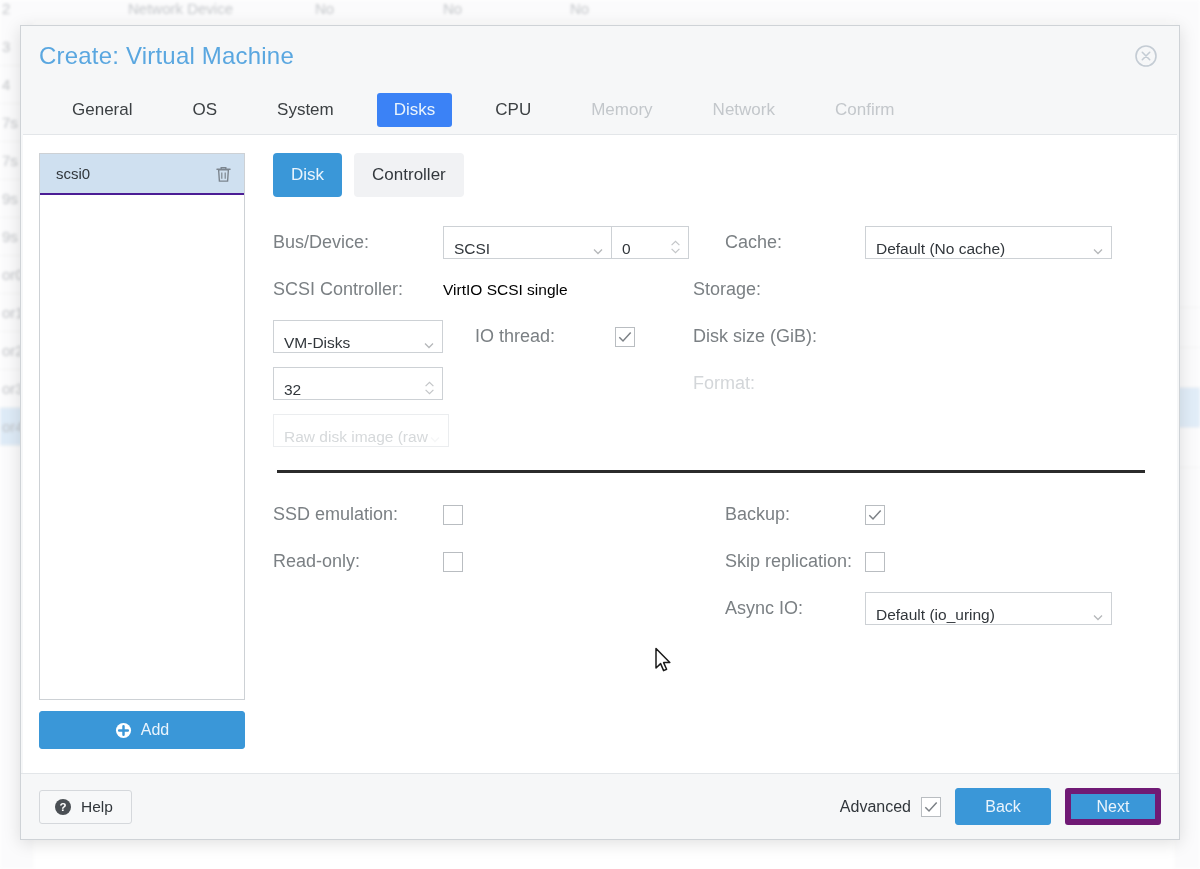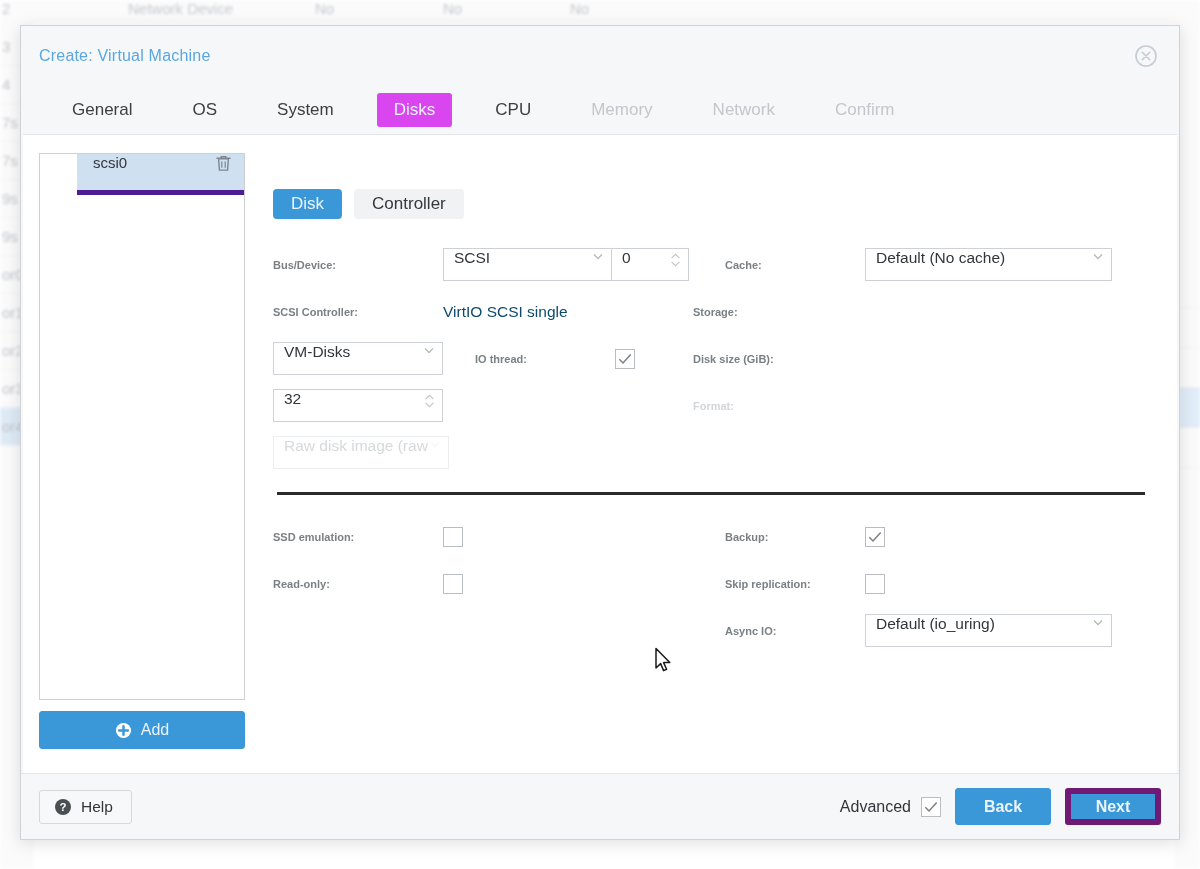--- a/index.html
+++ b/index.html
@@ -56,21 +56,21 @@
   }
 
   
   .titlebar {
     height: 60px; flex: 0 0 60px;
     display: flex; align-items: center;
     padding: 0 18px 0 18px;
     background: #f6f7f8;
   }
   .title {
-    font-size: 16px; color: #5aa7e0; letter-spacing: .2px;
+    font-size: 24px; color: #5aa7e0; letter-spacing: .2px;
   }
   .close-btn {
     margin-left: auto; width: 30px; height: 30px;
     display: flex; align-items: center; justify-content: center;
     cursor: pointer;
   }
   .close-btn svg { display: block; }
 
   
   .tabstrip {
@@ -78,21 +78,21 @@
     display: flex; align-items: center;
     padding-left: 34px; gap: 16px;
     background: #f6f7f8;
   }
   .tab {
     font-size: 17px; color: #3c4043;
     padding: 6px 17px; margin-right: 10px;
     border-radius: 3px; cursor: pointer;
     line-height: 1.35;
   }
-  .tab.active { background: #d946ef; color: #eaf4fc; }
+  .tab.active { background: #3b82f6; color: #eaf4fc; }
   .tab.disabled { color: #c3c7cb; cursor: default; }
 
   
   .dlg-body {
     flex: 1 1 auto;
     margin: 0 2px;
     background: #ffffff;
     border-top: 1px solid #e3e6e9;
     display: flex;
     padding: 18px 24px 0 16px;
@@ -101,66 +101,65 @@
 
   
   .devpane { width: 206px; flex: 0 0 206px; display: flex; flex-direction: column; }
   .devlist {
     flex: 1 1 auto;
     border: 1px solid #cdd1d5;
     background: #fff;
     max-height: 547px;
   }
   .devrow {
-    height: 41px; display: flex; align-items: flex-start;
+    height: 41px; display: flex; align-items: center;
     padding: 0 12px 0 16px;
     font-size: 15px; color: #31363b;
-    border-bottom: 5px solid #4c1d95;
+    border-bottom: 2px solid #4c1d95;
     cursor: pointer;
-    margin-left: 37px;
   }
   .devrow.selected { background: #cfe0f0; }
   .trash { margin-left: auto; cursor: pointer; opacity: .62; }
   .trash svg { display: block; }
   .add-btn {
     margin-top: 11px; height: 38px;
     background: #3a97d8; color: #e9f4fd;
     border: 1px solid #3a97d8; border-radius: 3px;
     display: flex; align-items: center; justify-content: center;
     gap: 9px; font-size: 16px; cursor: pointer;
   }
   .plus-ico { width: 17px; height: 17px; display: block; }
 
   
   .formpane { flex: 1 1 auto; padding-left: 28px; }
   .subtabs { display: flex; gap: 12px; margin-bottom: 22px; }
   .subtab {
-    font-size: 17px; padding: 5px 18px; border-radius: 4px;
-    cursor: pointer; color: #33383d; background: #f1f2f4; margin-top: 36px;
+    font-size: 17px; padding: 12px 18px; border-radius: 4px;
+    cursor: pointer; color: #33383d; background: #f1f2f4;
   }
   .subtab.active { background: #3a97d8; color: #eaf4fc; }
 
   .grid {
     display: grid;
     grid-template-columns: 170px 250px 1fr;
     column-gap: 0; row-gap: 0;
     align-items: center;
   }
   .lbl {
-    font-size: 11px; color: #7b8084;
-    height: 47px; display: flex; align-items: center; font-weight: bold;
+    font-size: 18px; color: #7b8084;
+    height: 47px; display: flex; align-items: center;
   }
   .lbl.dim { color: #d3d6d9; }
-  .val-static { font-size: 15.5px; color: #0c4a6e; }
+  .val-static { font-size: 15.5px; color: #000000; }
   .cell { height: 47px; display: flex; align-items: center; }
 
   
   .field {
     height: 33px; border: 1px solid #cdd1d5; background: #fff;
-    display: flex; align-items: flex-start;
+    display: flex; align-items: flex-end;
     font-size: 15.5px; color: #31363b;
     padding: 0 6px 0 10px;
   }
   .field.disabled { border-color: #ebedef; color: #d6d9db; background: #fff; }
   .field .txt { flex: 1 1 auto; white-space: nowrap; overflow: hidden; }
   .caret { width: 14px; flex: 0 0 14px; opacity: .45; }
   .field.disabled .caret { opacity: .18; }
   .spin { width: 13px; flex: 0 0 13px; opacity: .45; }
 
   .w-sel-bus { width: 168px; border-right: none; }
@@ -199,21 +198,21 @@
     padding: 0 18px 0 14px;
     background: #f7f8f9; border: 1px solid #d5d8dc; border-radius: 3px;
     font-size: 15.5px; color: #31363b; cursor: pointer;
   }
   .foot-right { margin-left: auto; display: flex; align-items: center; gap: 14px; }
   .adv-wrap { display: flex; align-items: center; gap: 10px; font-size: 16px; color: #31363b; }
   .btn-blue {
     height: 37px; min-width: 96px;
     background: #3a97d8; border: 1px solid #3a97d8; border-radius: 3px;
     color: #eaf4fc; font-size: 16px; cursor: pointer;
-    display: flex; align-items: center; justify-content: center; font-weight: bold;
+    display: flex; align-items: center; justify-content: center;
   }
   .btn-blue.focused { border: 6px solid #701a75; }
 
   
   #cursor { position: absolute; left: 631px; top: 512px; pointer-events: none; }
 </style>
 </head>
 <body>
 
 <div id="backdrop">

